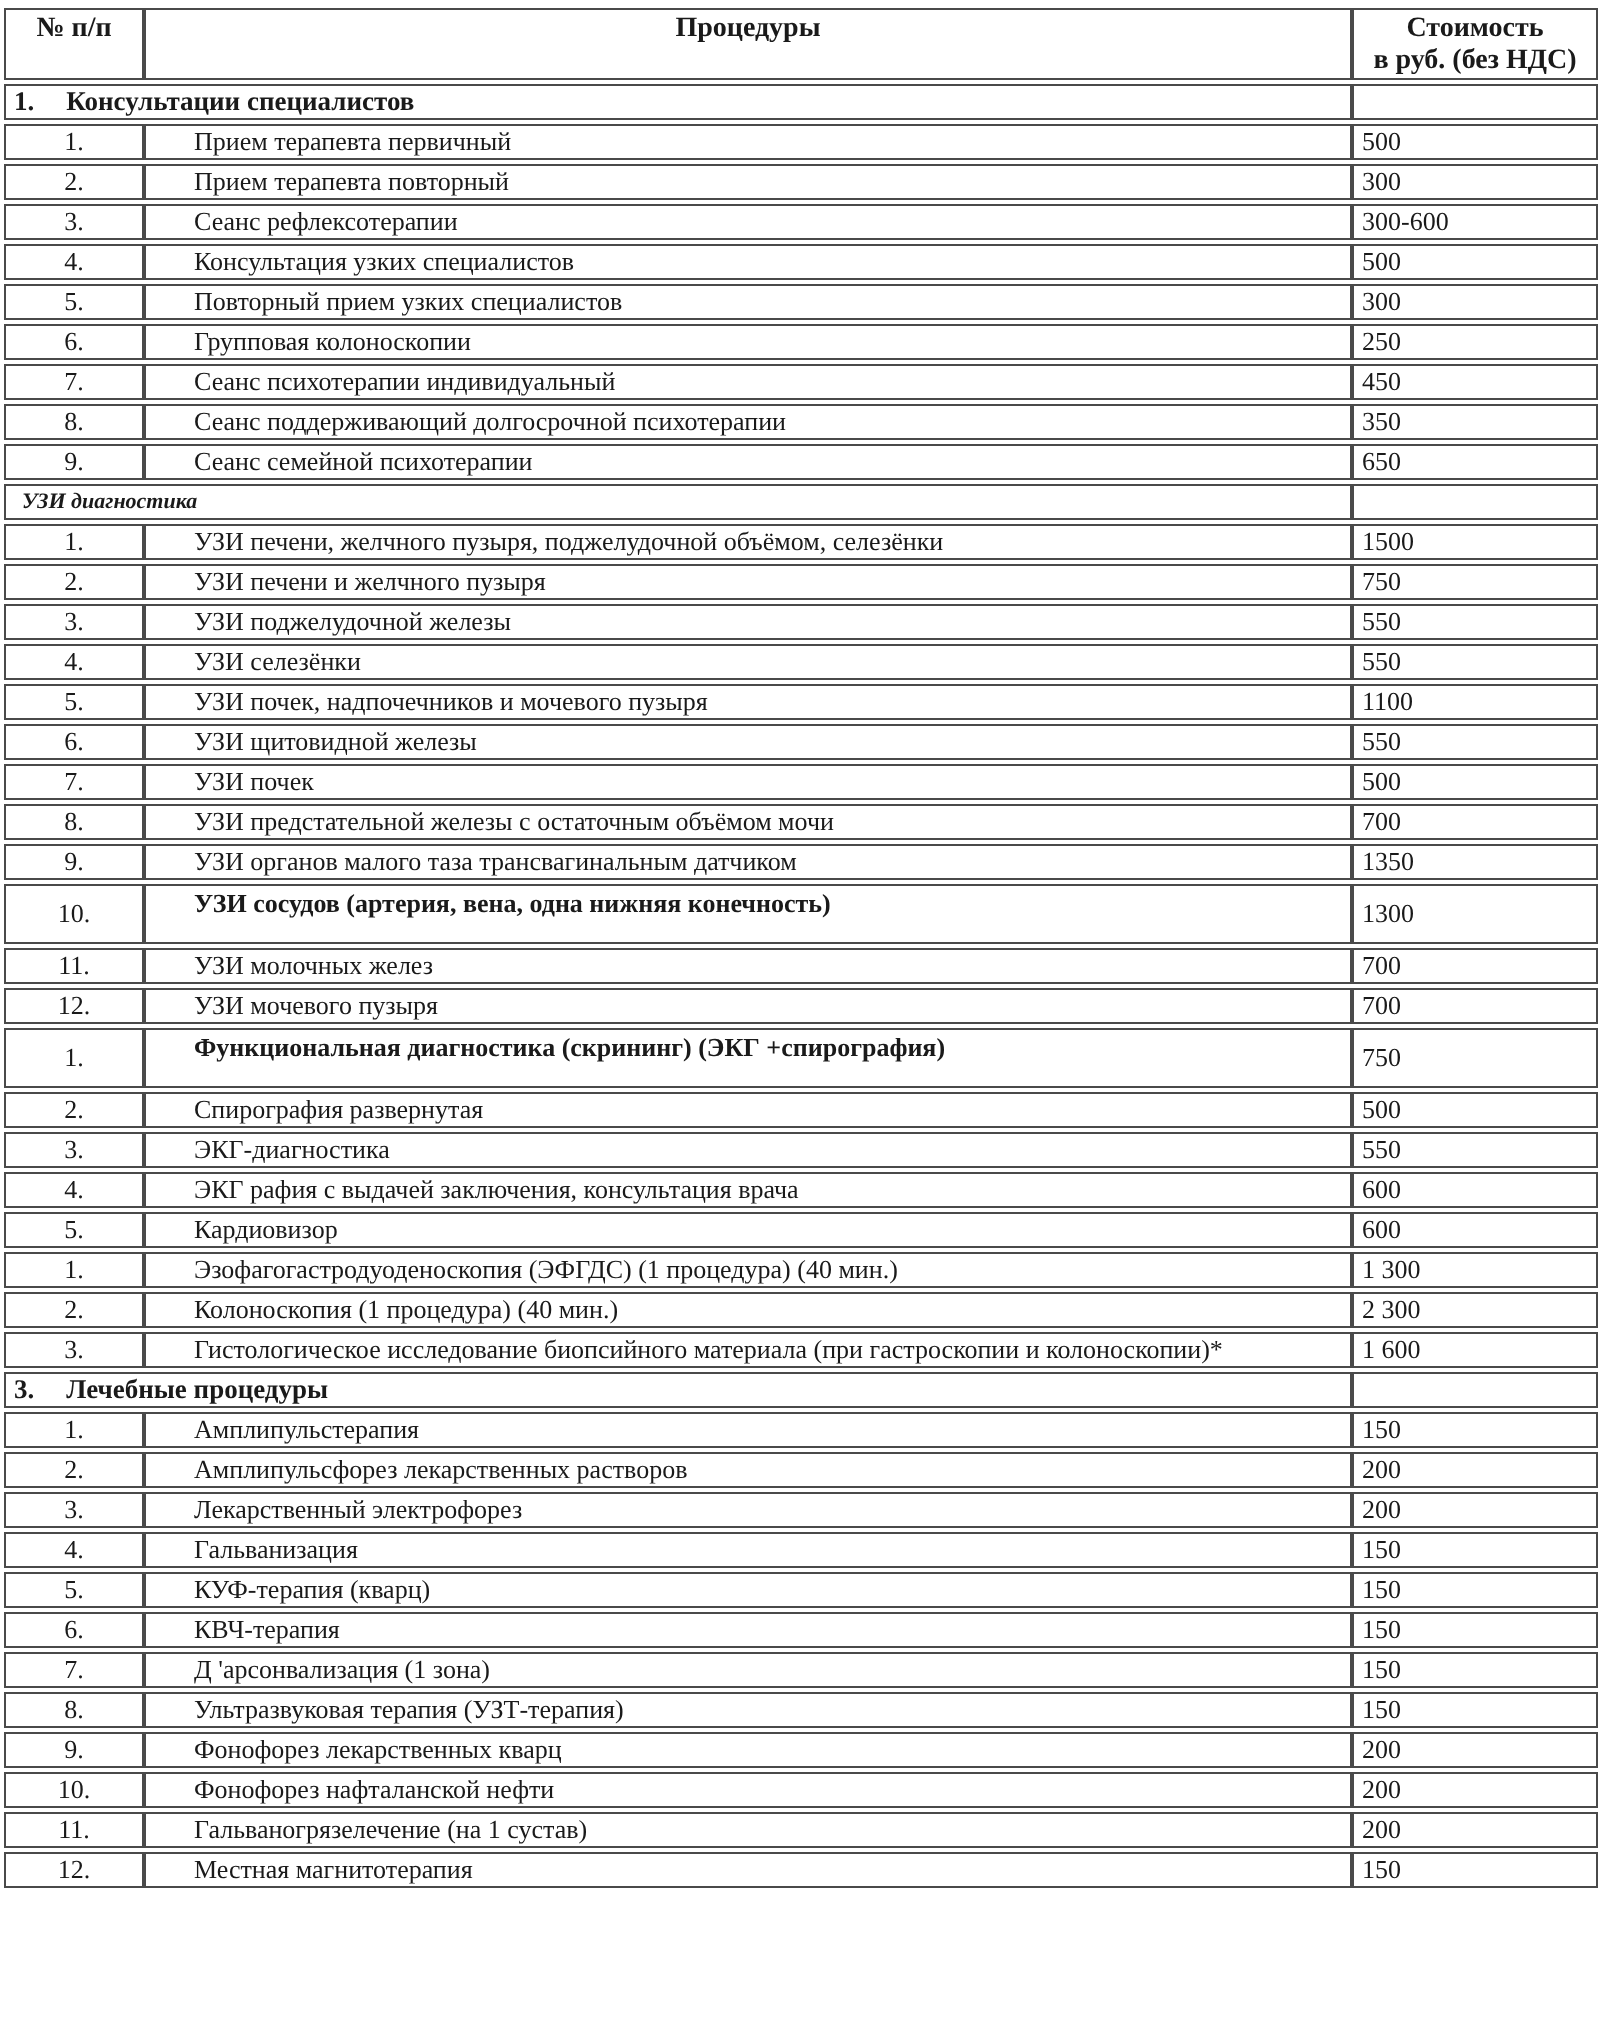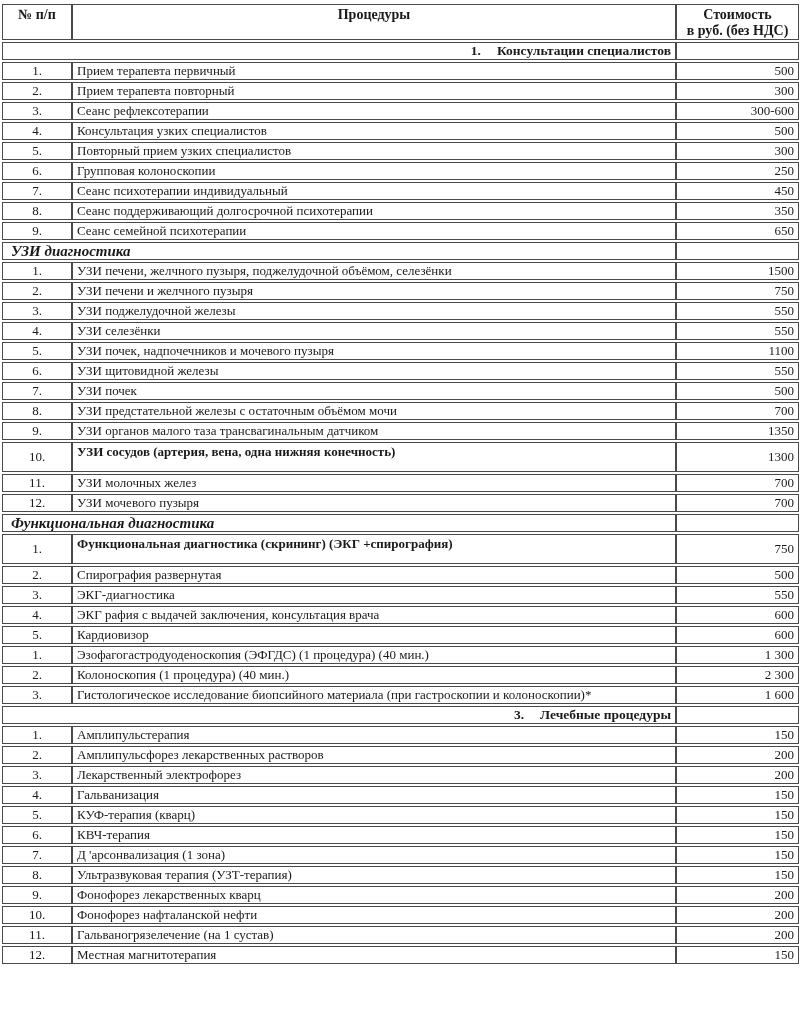--- a/index.html
+++ b/index.html
@@ -9,25 +9,25 @@
   table{border-collapse:separate;border-spacing:0 2px;table-layout:fixed;width:797px;}
   col.c-num{width:70px;}
   col.c-proc{width:604px;}
   col.c-cost{width:123px;}
   th,td{border:1px solid var(--border,#4a4a4a);overflow:hidden;background:#fff;}
   th{font-weight:bold;font-size:14px;line-height:16px;vertical-align:top;
      padding:2px 2px 0 2px;height:30px;text-align:center;}
   td{font-size:13px;line-height:14px;height:14px;padding:1px 4px;vertical-align:middle;
      white-space:nowrap;}
   td.num{text-align:center;}
-  td.name{padding-left:4px;}
-  td.price{text-align:right;}
-  td.section{text-align:right;font-weight:bold;font-size:13.5px;}
+  td.name{padding-left:24px;}
+  td.price{text-align:left;}
+  td.section{text-align:left;font-weight:bold;font-size:13.5px;}
   .secnum{margin-right:16px;}
-  td.subsection{font-weight:bold;font-style:italic;font-size:15px;padding-left:8px;}
+  td.subsection{font-weight:bold;font-style:italic;font-size:11px;padding-left:8px;}
   tr.tall td{height:25px;}
   tr.tall td.name{vertical-align:top;padding-top:2px;font-weight:bold;}
 </style>
 </head>
 <body>
 
 <div class="page">
   <table>
     <colgroup>
       <col class="c-num">
@@ -151,24 +151,20 @@
         <tr>
           <td class="num">11.</td>
           <td class="name">УЗИ  молочных желез</td>
           <td class="price">700</td>
         </tr>
         <tr>
           <td class="num">12.</td>
           <td class="name">УЗИ мочевого пузыря</td>
           <td class="price">700</td>
         </tr>
-        <tr>
-          <td class="subsection" colspan="2">Функциональная диагностика</td>
-          <td class="price"></td>
-        </tr>
         <tr class="tall">
           <td class="num">1.</td>
           <td class="name">Функциональная диагностика (скрининг) (ЭКГ +спирография)</td>
           <td class="price">750</td>
         </tr>
         <tr>
           <td class="num">2.</td>
           <td class="name">Спирография развернутая</td>
           <td class="price">500</td>
         </tr>

